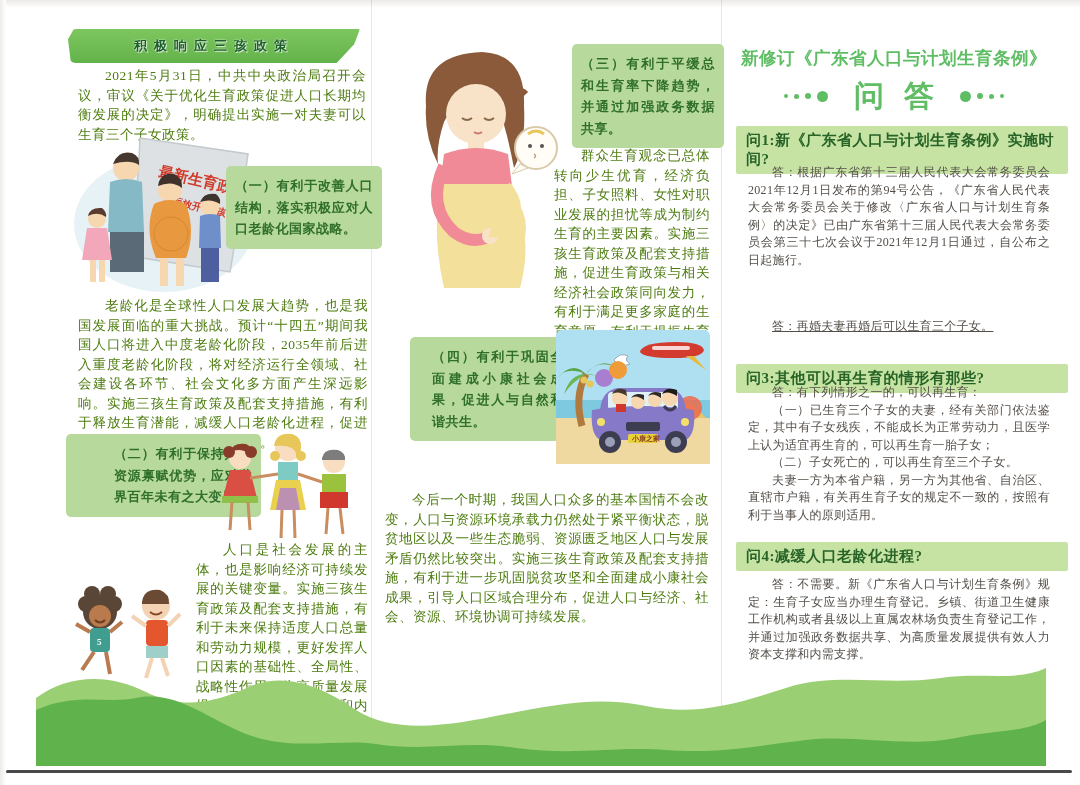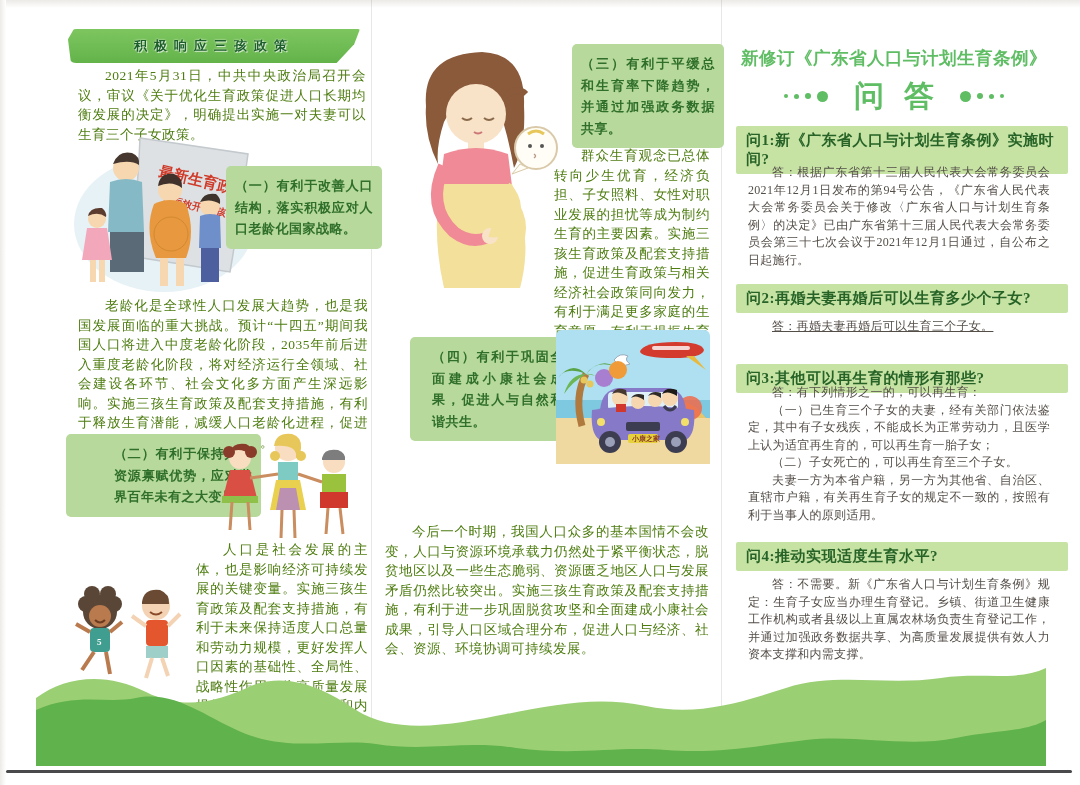--- a/index.html
+++ b/index.html
@@ -236,52 +236,51 @@
       <circle cx="82" cy="72" r="7" fill="#f6d7b0"></circle>
         <path d="M75,68 Q79,62 88,65 L88,70 Q80,64 75,68Z" fill="#2f2a26"></path>
       <circle cx="99" cy="70" r="7" fill="#f6d7b0"></circle>
         <path d="M92,66 Q96,60 105,63 L105,68 Q97,62 92,66Z" fill="#2f2a26"></path>
       <circle cx="114" cy="68" r="8" fill="#f6d7b0"></circle>
         <path d="M106,64 Q110,56 121,60 L121,66 Q112,60 106,64Z" fill="#1f1b18"></path>
       <rect x="60" y="74" width="10" height="8" fill="#d0382e"></rect>
       <path d="M108,76 Q114,84 120,76" stroke="#3d3d52" stroke-width="3" fill="none"></path>
     </svg>
 
-    <p class="body-txt abs" style="left:14px;top:490px;width:324px;margin-top:32px;">今后一个时期，我国人口众多的基本国情不会改变，人口与资源环境承载力仍然处于紧平衡状态，脱贫地区以及一些生态脆弱、资源匮乏地区人口与发展矛盾仍然比较突出。实施三孩生育政策及配套支持措施，有利于进一步巩固脱贫攻坚和全面建成小康社会成果，引导人口区域合理分布，促进人口与经济、社会、资源、环境协调可持续发展。</p>
+    <p class="body-txt abs" style="left:14px;top:490px;width:324px;">今后一个时期，我国人口众多的基本国情不会改变，人口与资源环境承载力仍然处于紧平衡状态，脱贫地区以及一些生态脆弱、资源匮乏地区人口与发展矛盾仍然比较突出。实施三孩生育政策及配套支持措施，有利于进一步巩固脱贫攻坚和全面建成小康社会成果，引导人口区域合理分布，促进人口与经济、社会、资源、环境协调可持续发展。</p>
   </section>
 
   <section class="abs" style="left:721px;top:0;width:359px;height:785px;">
     <div class="rtitle1 abs" style="left:17px;top:46px;width:312px;text-align:center;">新修订《广东省人口与计划生育条例》</div>
     <div class="rtitle2 abs" style="left:17px;top:74px;width:312px;height:44px;">
       <span class="dot d1"></span>
       <span class="dot d2"></span>
       <span class="dot d3"></span>
       <span class="dot d4"></span>
       <span class="qa-word">问答</span>
       <span class="dot d4"></span>
       <span class="dot d3"></span>
       <span class="dot d2"></span>
       <span class="dot d1"></span>
     </div>
 
     <div class="qbar abs" style="left:15px;top:126px;width:312px;font-family:Liberation Serif, serif;">问1:新《广东省人口与计划生育条例》实施时间?</div>
     <p class="ans abs" style="left:27px;top:164px;width:302px;">答：根据广东省第十三届人民代表大会常务委员会2021年12月1日发布的第94号公告，《广东省人民代表大会常务委员会关于修改〈广东省人口与计划生育条例〉的决定》已由广东省第十三届人民代表大会常务委员会第三十七次会议于2021年12月1日通过，自公布之日起施行。</p>
 
-    <div class="qbar abs" style="left:15px;top:284px;width:312px;">问2:再婚夫妻再婚后可以生育多少个子女?</div>
     <p class="ans abs" style="left:27px;top:318px;width:302px;text-decoration:underline;">答：再婚夫妻再婚后可以生育三个子女。</p>
 
     <div class="qbar abs" style="left:15px;top:364px;width:312px;">问3:其他可以再生育的情形有那些?</div>
     <div class="abs" style="left:27px;top:384px;width:302px;">
       <p class="ans">答：有下列情形之一的，可以再生育：</p>
       <p class="ans">（一）已生育三个子女的夫妻，经有关部门依法鉴定，其中有子女残疾，不能成长为正常劳动力，且医学上认为适宜再生育的，可以再生育一胎子女；</p>
       <p class="ans">（二）子女死亡的，可以再生育至三个子女。</p>
       <p class="ans">夫妻一方为本省户籍，另一方为其他省、自治区、直辖市户籍，有关再生育子女的规定不一致的，按照有利于当事人的原则适用。</p>
     </div>
 
-    <div class="qbar abs" style="left:15px;top:542px;width:312px;">问4:推动实现适度生育水平?</div>
+    <div class="qbar abs" style="left:15px;top:542px;width:312px;">问4:减缓人口老龄化进程?</div>
     <p class="ans abs" style="left:27px;top:576px;width:302px;">答：不需要。新《广东省人口与计划生育条例》规定：生育子女应当办理生育登记。乡镇、街道卫生健康工作机构或者县级以上直属农林场负责生育登记工作，并通过加强政务数据共享、为高质量发展提供有效人力资本支撑和内需支撑。</p>
   </section>
 
   <svg class="abs" style="left:36px;top:658px;" width="1010" height="108" viewBox="0 0 1010 108" preserveAspectRatio="none">
     <path d="M0,40 C30,18 70,14 110,34 C150,54 185,42 215,28 C250,14 285,28 320,52
              C360,78 420,66 470,56 C520,47 560,38 610,48 C660,58 700,46 750,30
              C800,14 850,28 905,20 C945,14 980,24 1010,10 L1010,108 L0,108 Z" fill="#9bcf74"></path>
     <path d="M0,52 C40,34 70,46 100,40 C140,32 170,60 210,76 C260,94 300,80 340,86
              C390,94 430,82 480,90 C540,98 580,88 630,92 C680,96 720,88 770,82
              C820,76 870,90 920,80 C960,72 990,74 1010,62 L1010,108 L0,108 Z" fill="#5fb24c"></path>

